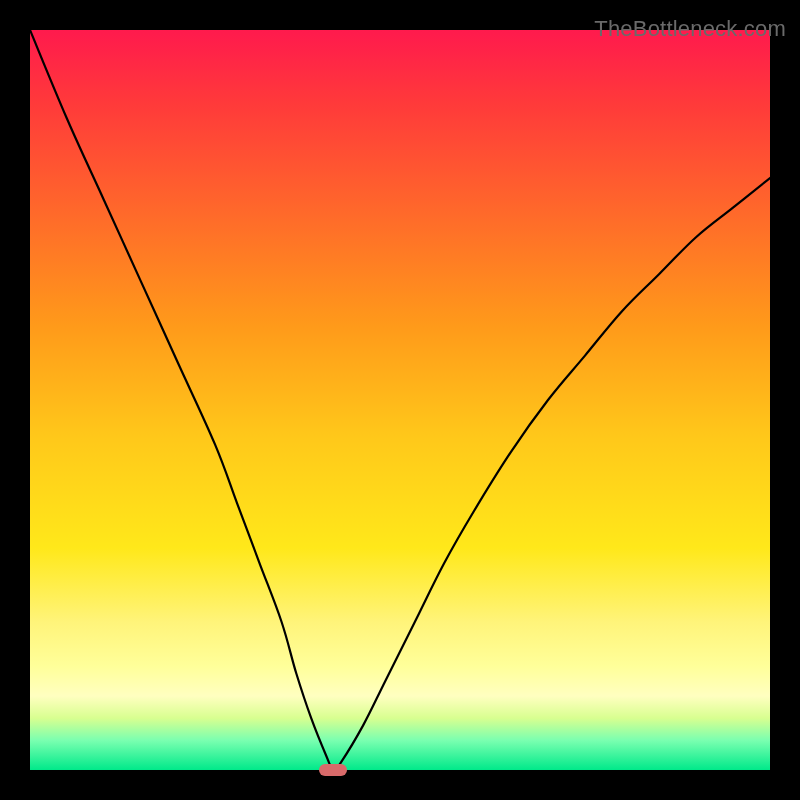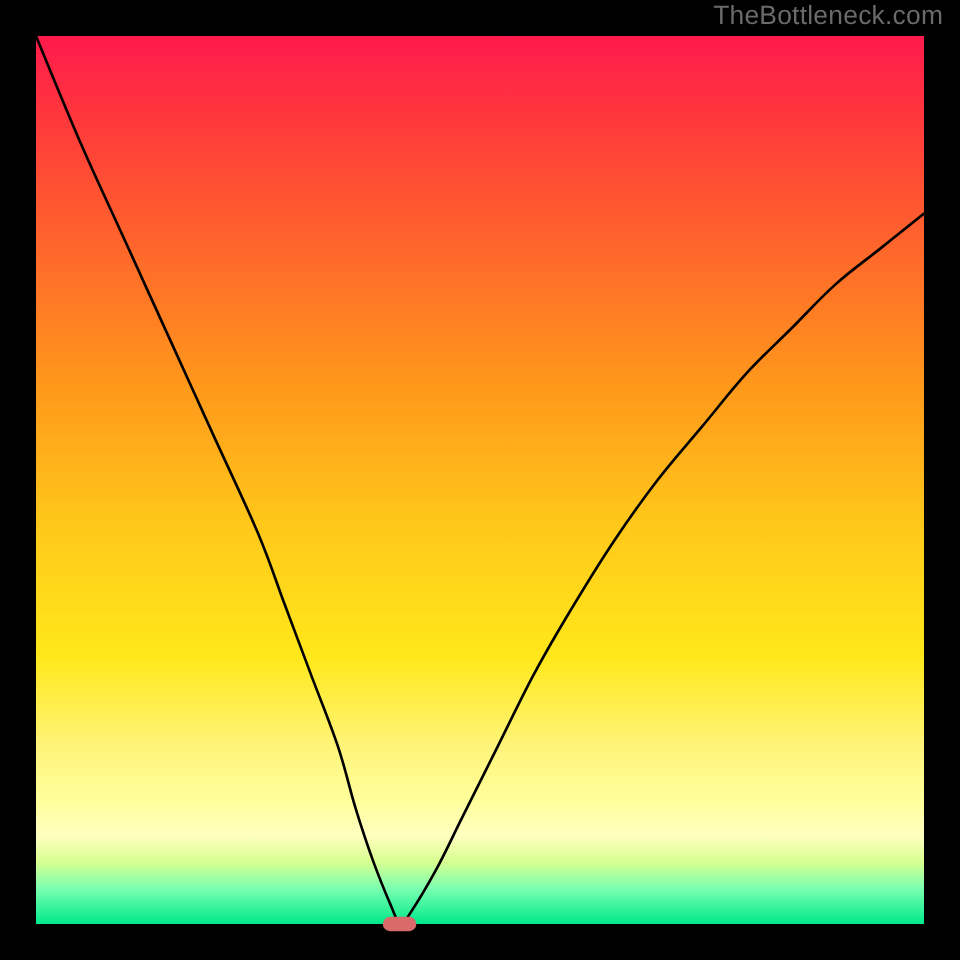--- a/index.html
+++ b/index.html
@@ -26,21 +26,21 @@
       #fff47a 80%,
       #ffff9a 86%,
       #ffffc0 90%,
       #d8ff90 93%,
       #7affb0 96%,
       #00e98a 100%
     );
   }
   .watermark {
     position: absolute;
-    top: 0;
+    top: 16px;
     right: 14px;
     font-family: Arial, Helvetica, sans-serif;
     font-size: 22px;
     color: #6a6a6a;
     letter-spacing: 0.2px;
     user-select: none;
   }
   .curve-svg {
     position: absolute;
     left: 0; top: 0;

